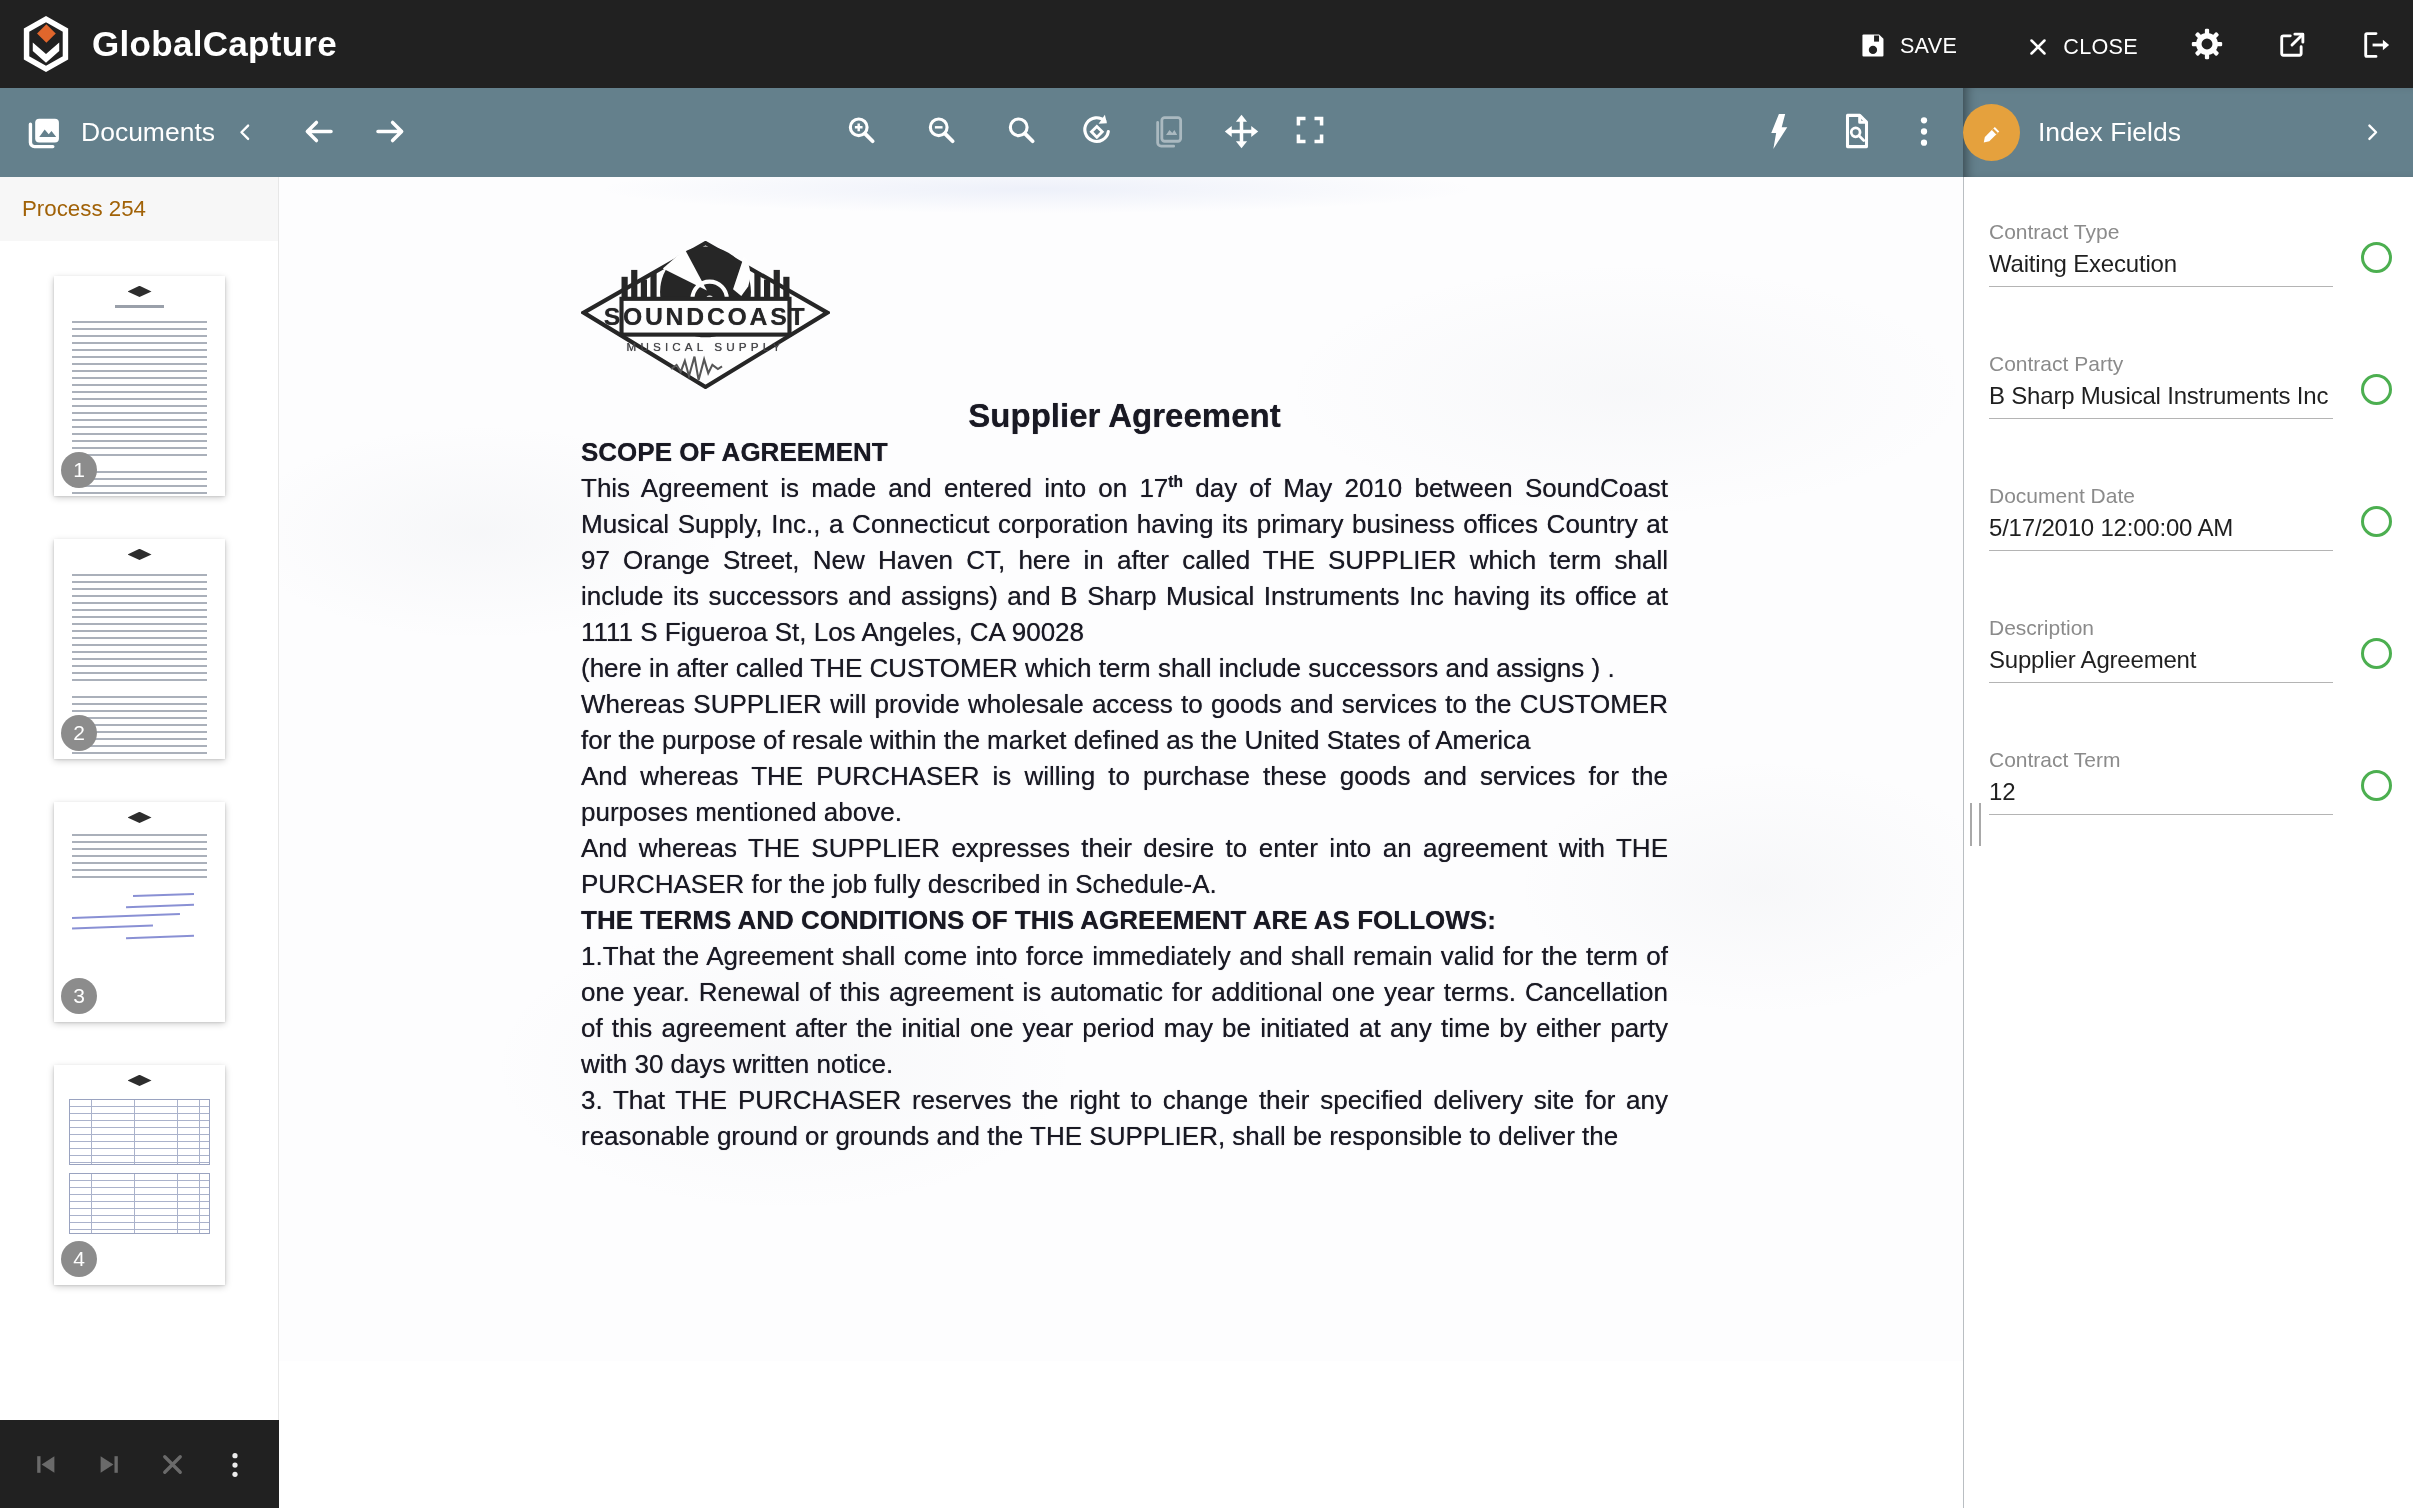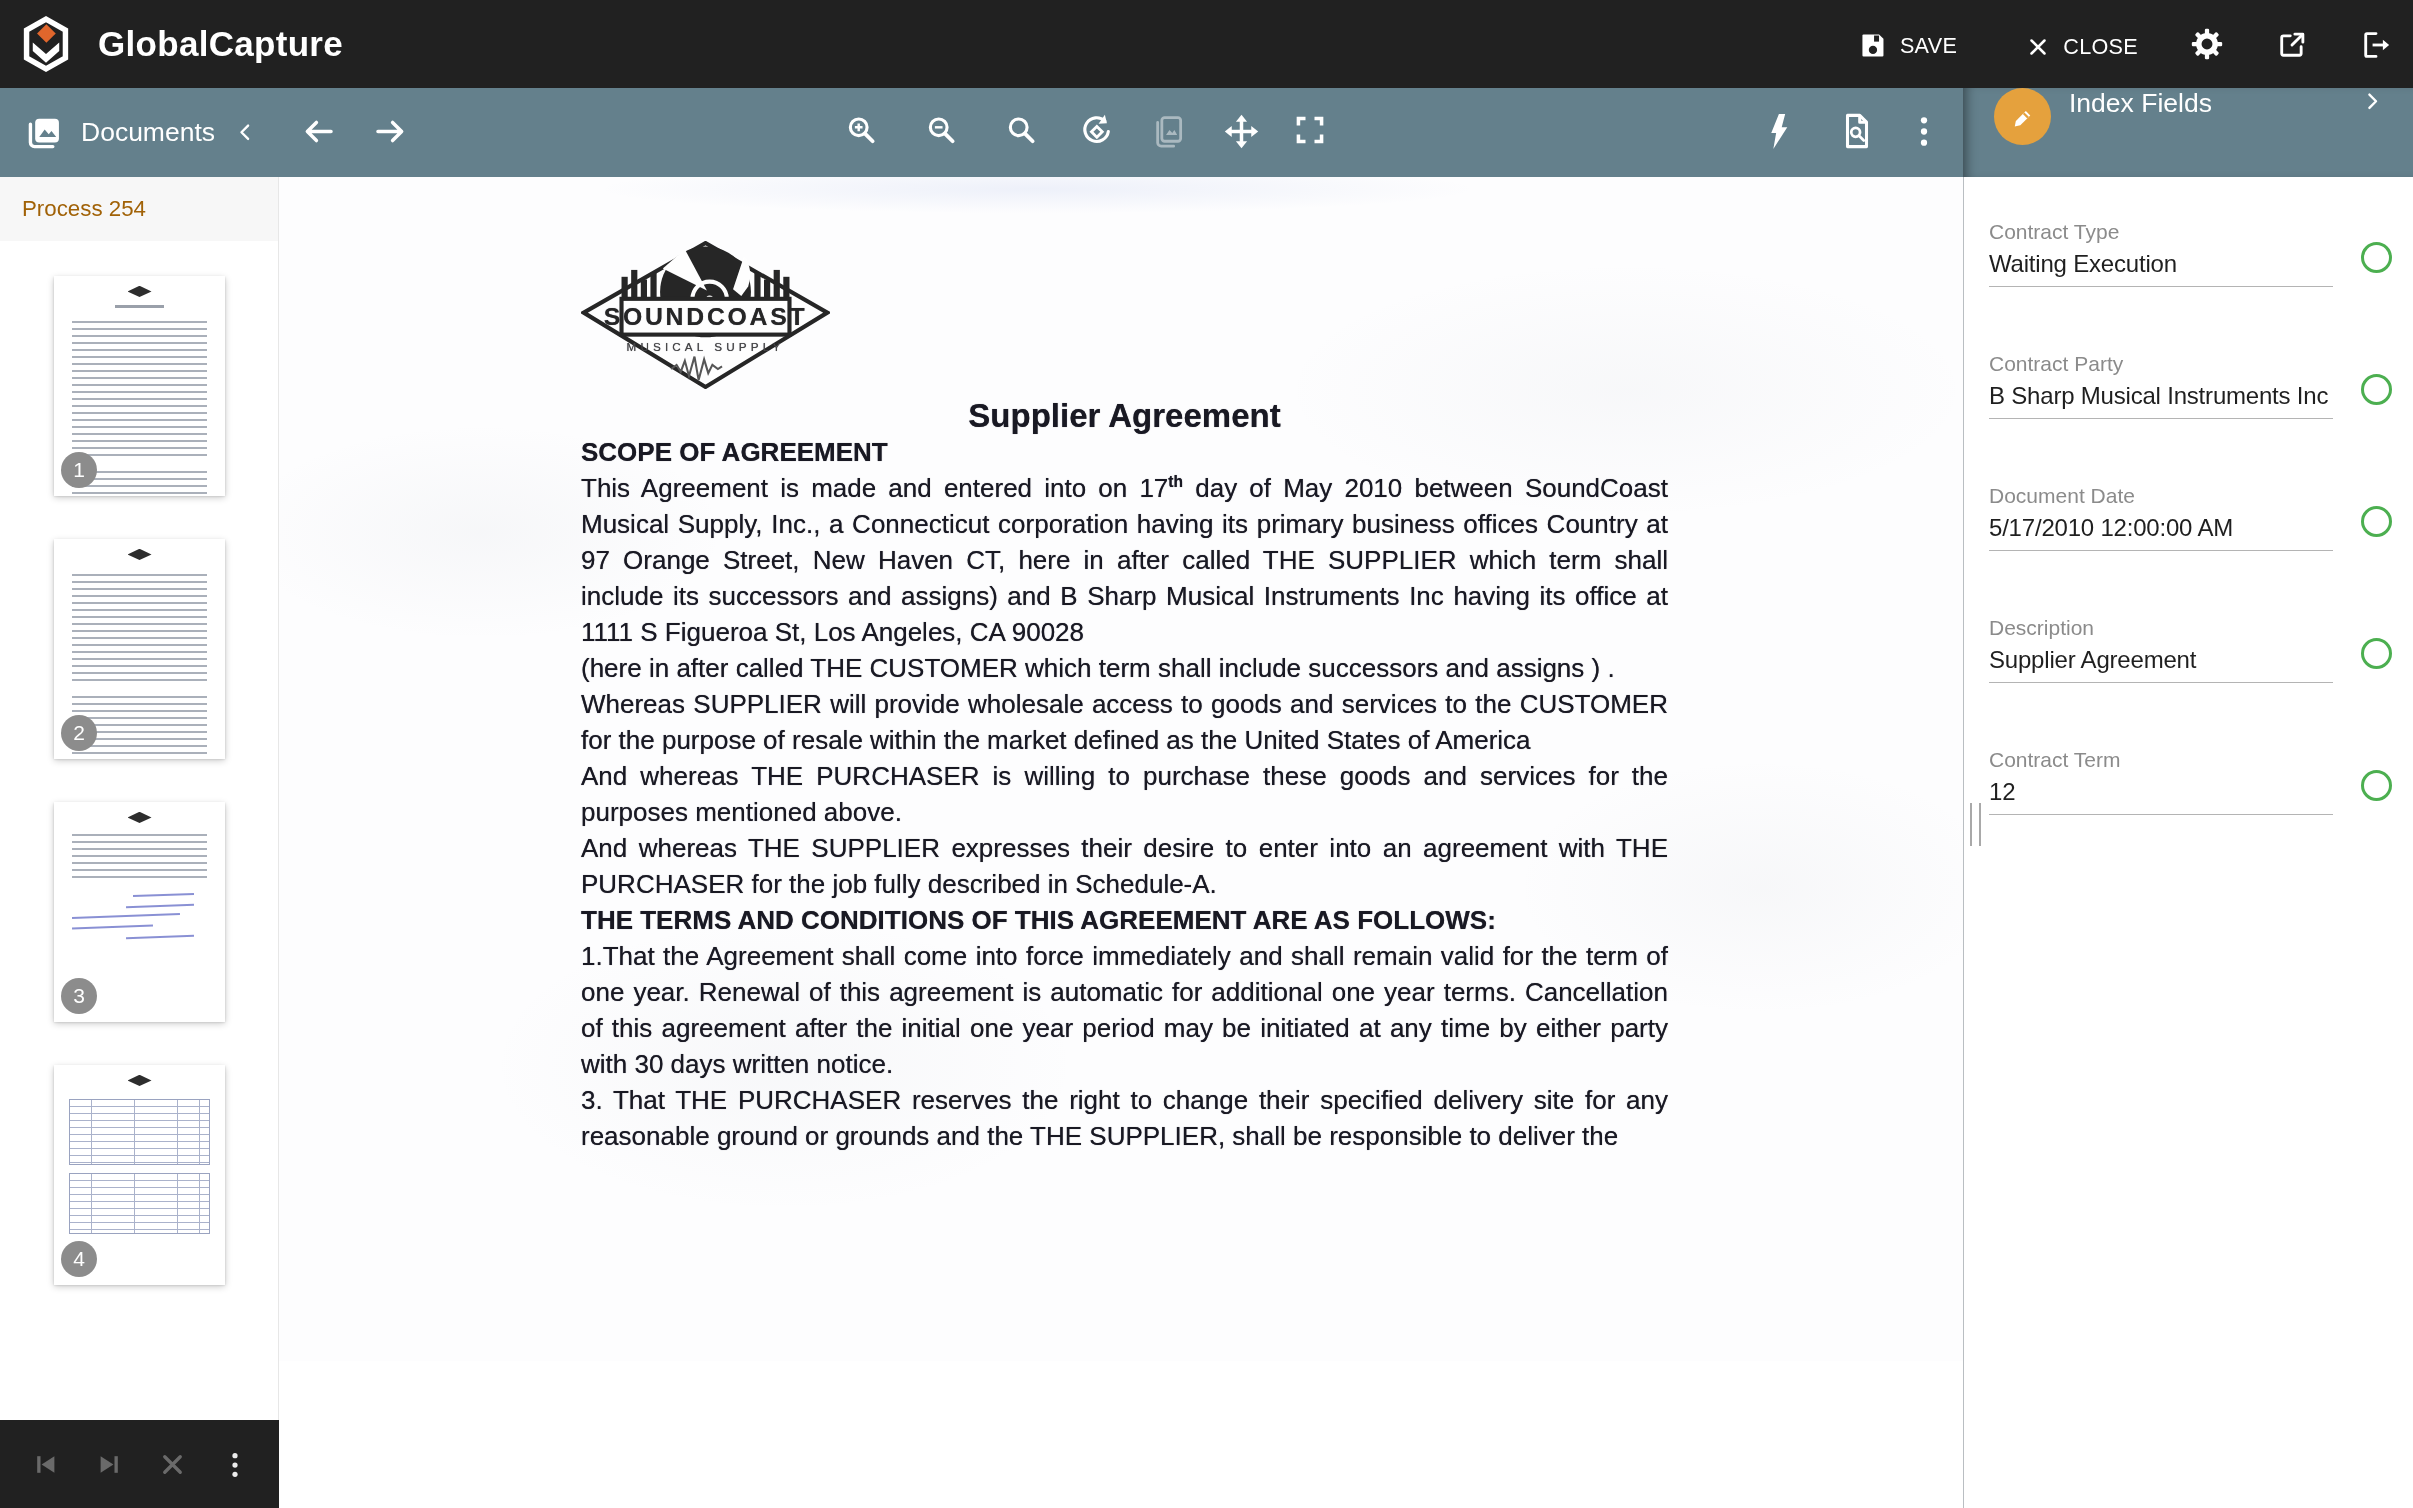--- a/index.html
+++ b/index.html
@@ -2,36 +2,36 @@
 <html style="font-size:11.2px"><head>
 <meta charset="utf-8">
 <style>
   html,body{margin:0;padding:0;background:#333;}
   #app{position:relative;width:2413px;height:1508px;overflow:hidden;background:#fff;
        font-family:"Liberation Sans",sans-serif;-webkit-font-smoothing:antialiased;}
 
   
   .topbar{position:absolute;left:0;top:0;width:2413px;height:88px;background:#212121;
           display:flex;align-items:center;justify-content:space-between;}
-  .brand{display:flex;align-items:center;padding-left:21px;gap:27px;}
+  .brand{display:flex;align-items:center;padding-left:21px;gap:21px;}
   .brand-name{color:#fff;font-size:35px;font-weight:bold;letter-spacing:0.3px;}
   .topbar-actions{display:flex;align-items:flex-end;padding-right:21px;}
   .tb-btn{display:flex;align-items:center;gap:11.2px;color:#fff;font-size:21.6px;letter-spacing:0.3px;cursor:pointer;}
   .gap90{margin-left:67px;} .gap70{margin-left:52px;}
   .ic{display:block;}
 
   
   .toolbar{position:absolute;left:0;top:88px;width:2413px;height:89px;display:flex;}
   .tb-left{width:279px;height:89px;background:#64808c;display:flex;align-items:center;padding-left:25px;box-sizing:border-box;}
   .tb-left .lbl{color:#fff;font-size:26.5px;margin-left:18px;}
   .tb-left .chev{margin-left:auto;margin-right:21px;}
   .tb-center{position:relative;width:1684px;height:89px;background:#64808c;}
   .tb-center .abs{position:absolute;top:24.4px;cursor:pointer;}
-  .tb-right{width:450px;height:89px;background:#64808c;display:flex;align-items:flex-start;box-sizing:border-box;
-            padding-left:31px;box-shadow:inset 9.8px 0 11.2px -7px rgba(0,0,0,.45);}
+  .tb-right{width:450px;height:89px;background:#64808c;display:flex;align-items:center;box-sizing:border-box;
+            box-shadow:inset 9.8px 0 11.2px -7px rgba(0,0,0,.45);}
   .pencil-badge{width:57px;height:57px;border-radius:50%;background:#e5a13d;display:flex;align-items:center;justify-content:center;}
   .tb-right .lbl{color:#fff;font-size:26.5px;margin-left:18px;}
   .tb-right .chev{margin-left:auto;margin-right:28px;cursor:pointer;}
 
   
   .content{position:absolute;left:0;top:177px;width:2413px;height:1332px;display:flex;}
 
   
   .sidebar{position:relative;width:279px;height:1332px;background:#fff;border-right:0.7px solid #e7e7e7;box-sizing:border-box;}
   .process-row{height:64px;background:#f7f7f7;display:flex;align-items:center;padding-left:22px;

